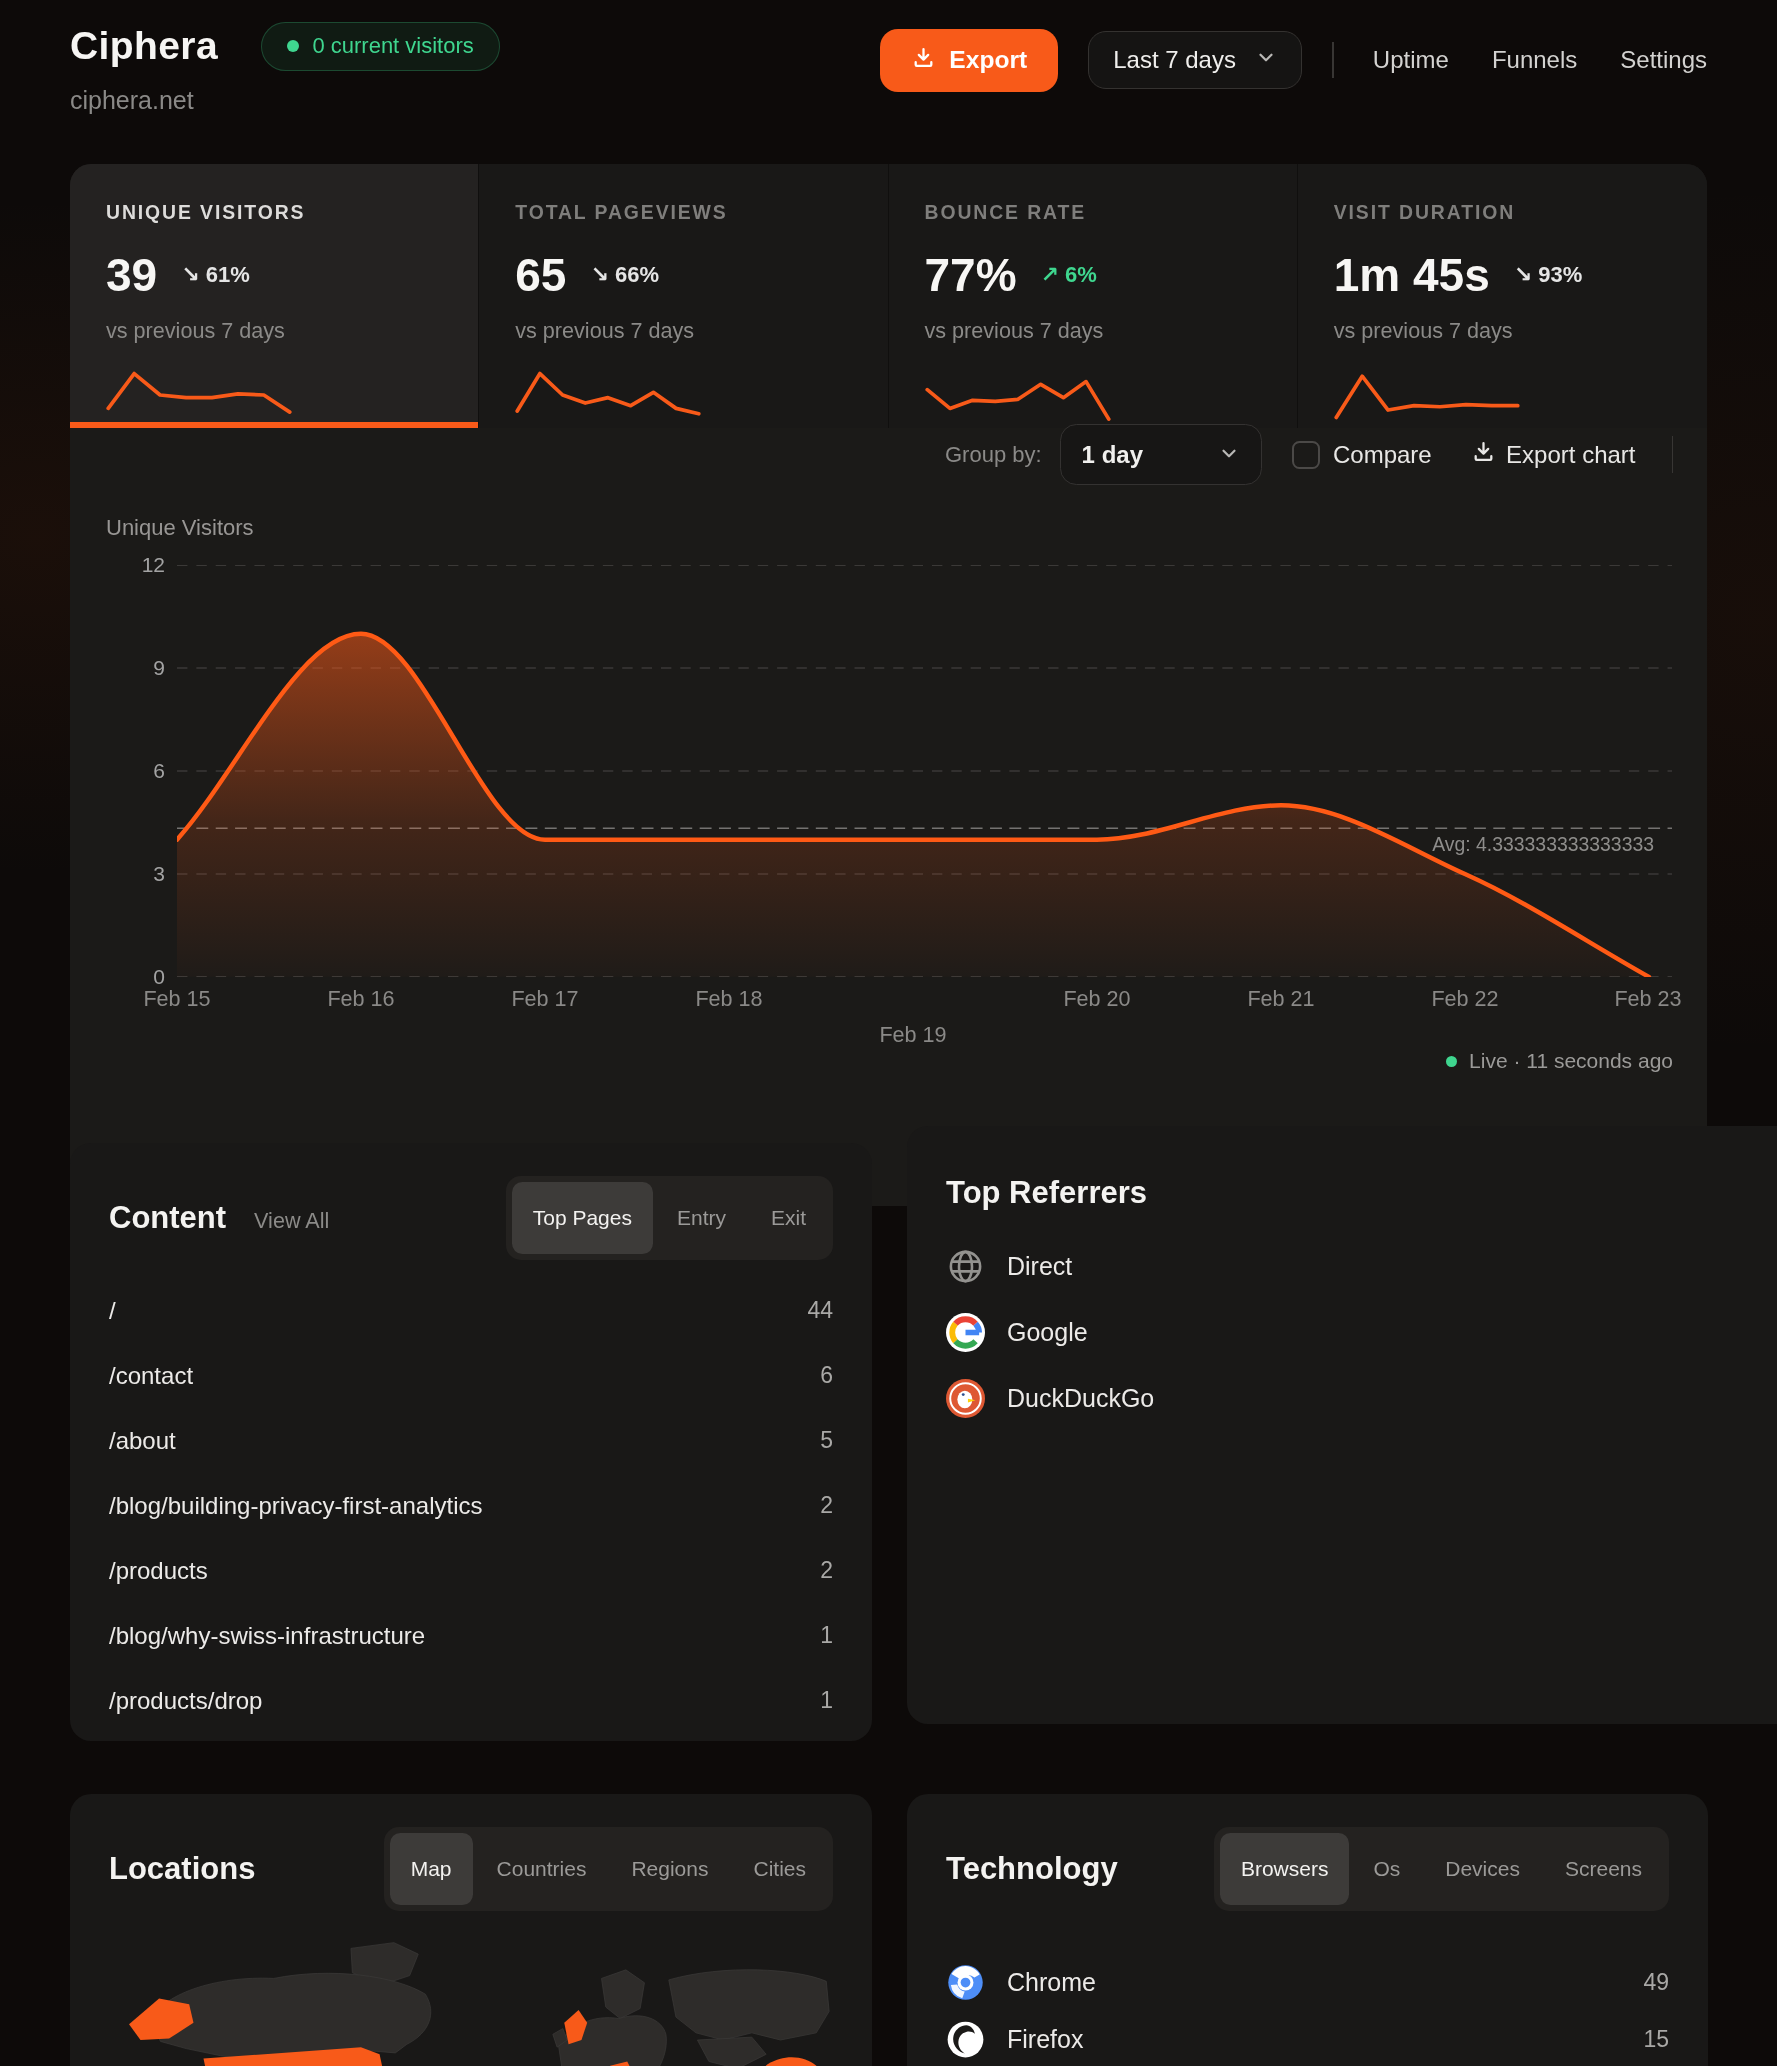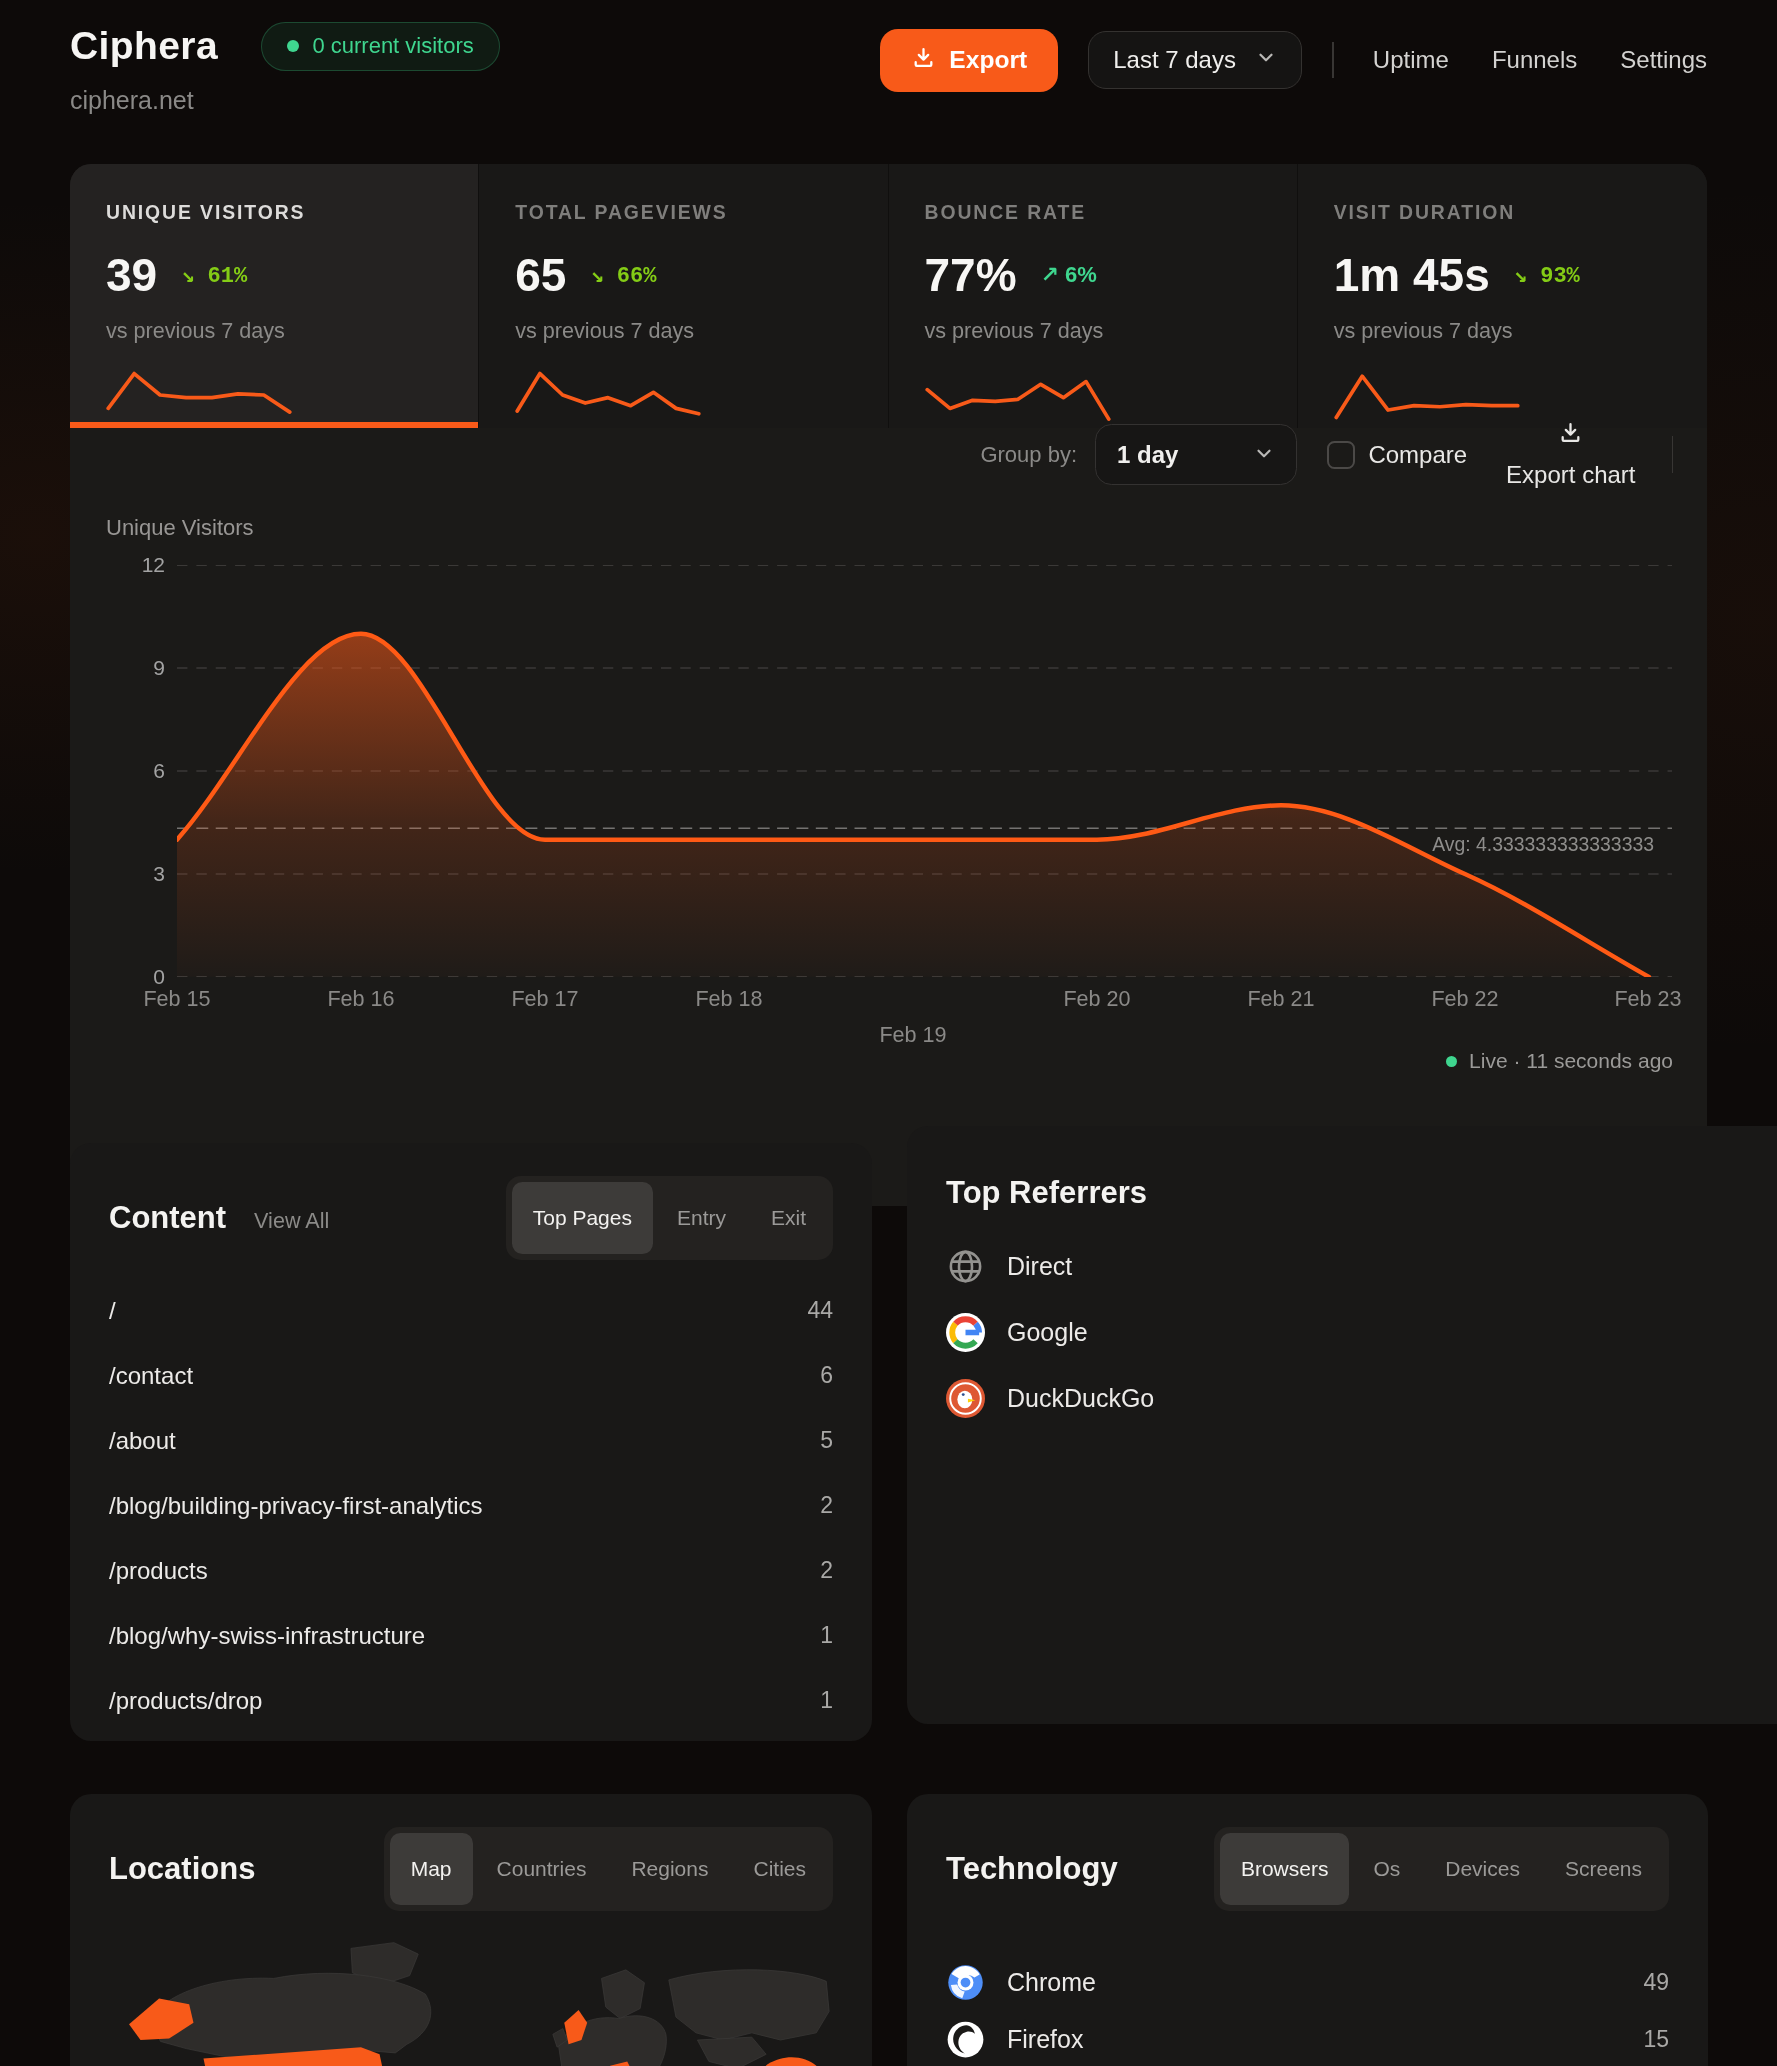--- a/index.html
+++ b/index.html
@@ -36,32 +36,32 @@
   .stats-row { display:grid; grid-template-columns:repeat(4,1fr); height:217px; }
   .stat { position:relative; background:#191817; border-right:1.5px solid #100f0e; padding:37px 22px 0 36px; cursor:pointer; }
   .stat:last-child { border-right:none; }
   .stat.selected { background:#242221; }
   .stat.selected::after { content:""; position:absolute; left:0; right:0; bottom:0; height:6px; background:#f85a19; }
   .stat-label { font-size:19.4px; font-weight:700; letter-spacing:1.9px; color:#7f7e7c; margin-bottom:24px; }
   .stat.selected .stat-label { color:#dddcda; }
   .stat-value-row { display:flex; align-items:center; gap:24px; margin-bottom:16.4px; }
   .stat-value { font-size:46px; font-weight:700; color:#f7f6f4; }
   .stat-delta { font-size:22px; font-weight:600; display:flex; align-items:center; gap:4.5px; }
-  .delta-down { color:#84cc16;font-family:Liberation Mono, monospace; } .delta-up { color:#3fd68f; }
+  .delta-down { color:#e5e5e5; } .delta-up { color:#3fd68f; }
   .stat-vs { font-size:21.6px; color:#8b8a88; margin-bottom:18px; }
   
   .chart-section { position:relative; height:712px; }
   .chart-controls { position:absolute; top:42px; right:34px; display:flex; align-items:center; height:63px; }
   .groupby-label { font-size:22px; color:#8b8a88; margin-right:18px; }
   .groupby-select { width:202px; height:61px; border:1.5px solid #343231; background:#171615; border-radius:16.4px;
                     display:flex; align-items:center; justify-content:space-between; padding:0 21px; cursor:pointer; }
   .groupby-value { font-size:24px; color:#f0efed; font-weight:600; }
   .checkbox { width:28px; height:28px; border:2.2px solid #4b4947; border-radius:7.4px; margin-left:30px; cursor:pointer; }
   .compare-label { font-size:24px; color:#e8e7e5; margin-left:13.4px; }
-  .export-chart { display:flex; align-items:center; gap:10.4px; margin-left:39px; color:#e8e7e5; font-size:24px; cursor:pointer;flex-direction:column; }
+  .export-chart { display:flex; align-items:center; gap:10.4px; margin-left:39px; color:#e8e7e5; font-size:24px; cursor:pointer; }
   .vdiv2 { width:1.5px; height:37px; background:#383634; margin-left:36px; }
   .series-label { position:absolute; left:36px; top:134px; font-size:22px; color:#98969
 4; color:#989694; }
   #chart-svg { position:absolute; left:107px; top:184px; }
   #y-labels .ylab { position:absolute; left:15px; width:80px; text-align:right; font-size:21px; color:#a3a3a3; height:27px; line-height:27px; }
   #x-labels { position:absolute; left:107px; top:605px; width:1471px; height:30px; }
   #x-labels .xlab { position:absolute; transform:translateX(-50%); font-size:21.6px; color:#8a8987; white-space:nowrap; }
   .avg-label { position:absolute; left:107px; top:452px; width:1477px; text-align:right; font-size:19.4px; color:#8e8d8b; }
   .live-row { position:absolute; right:34px; top:668px; display:flex; align-items:center; gap:12px; }
   .live-dot { width:11px; height:11px; border-radius:50%; background:#3fd68f; }

